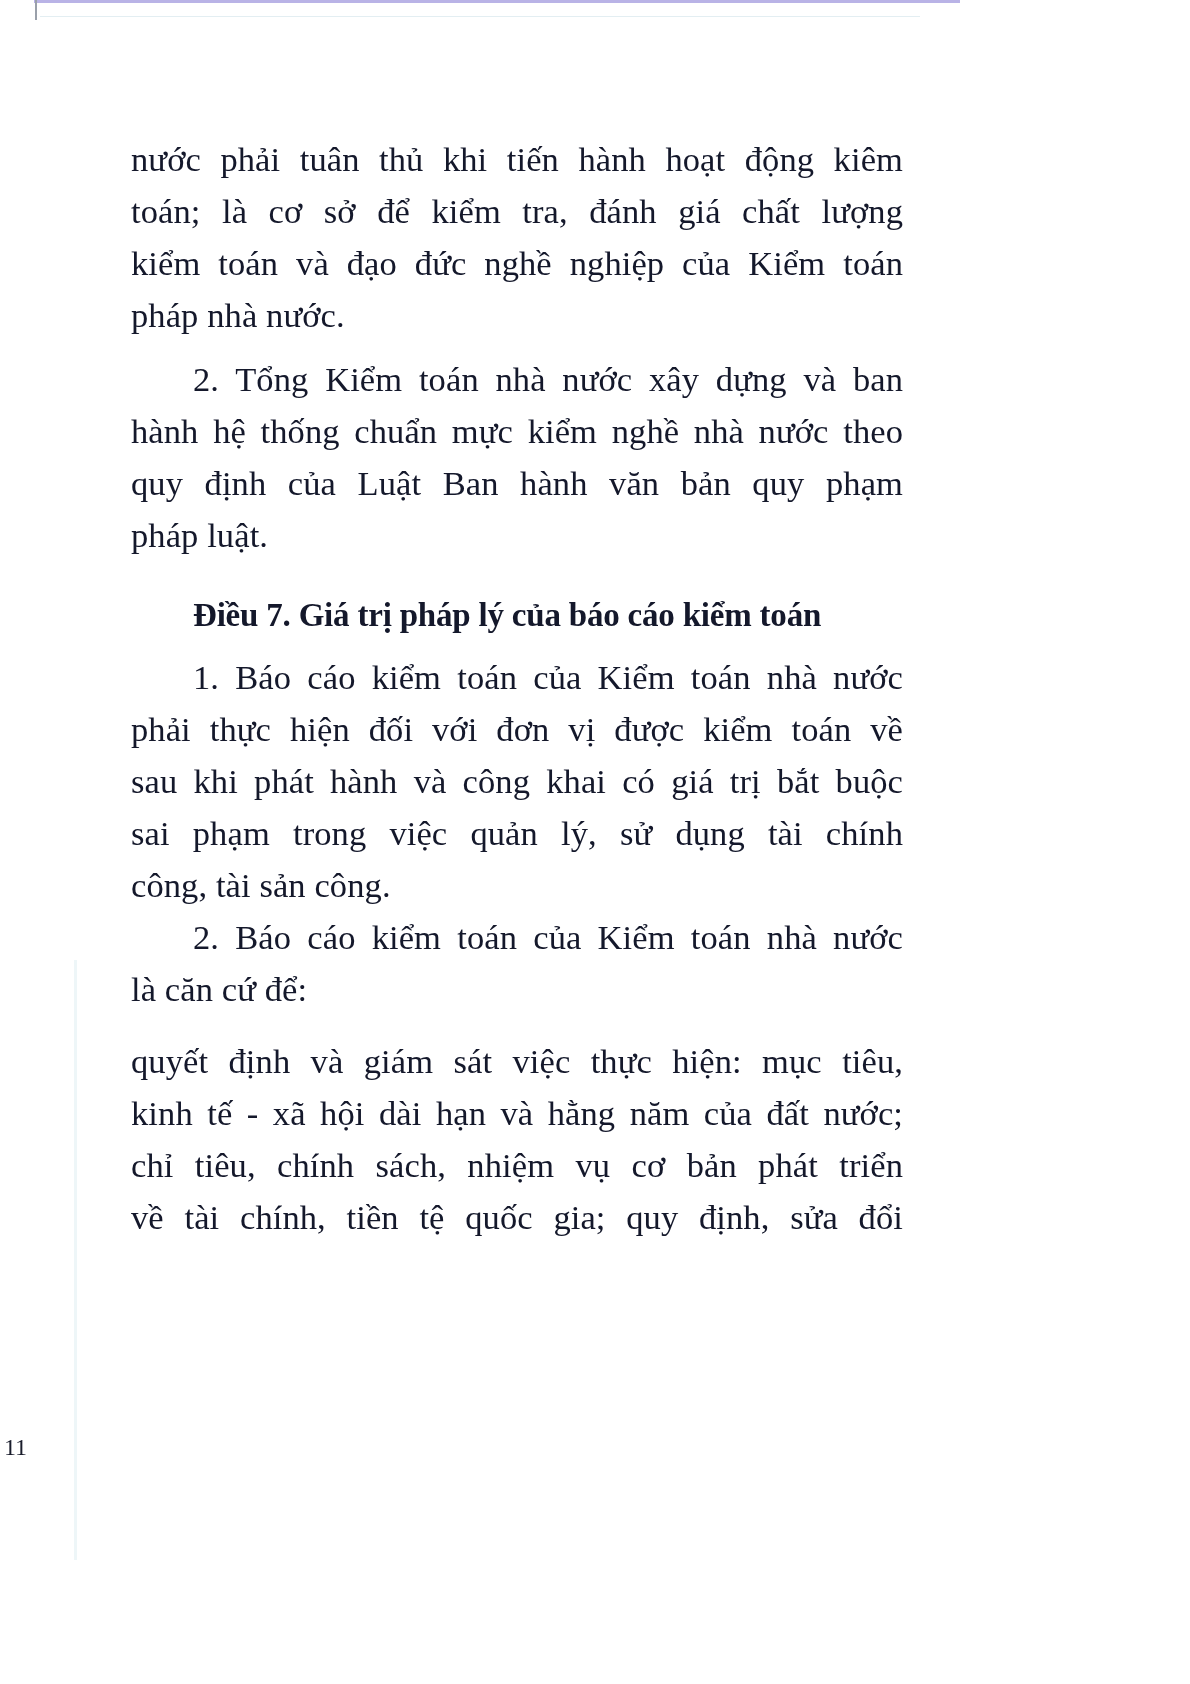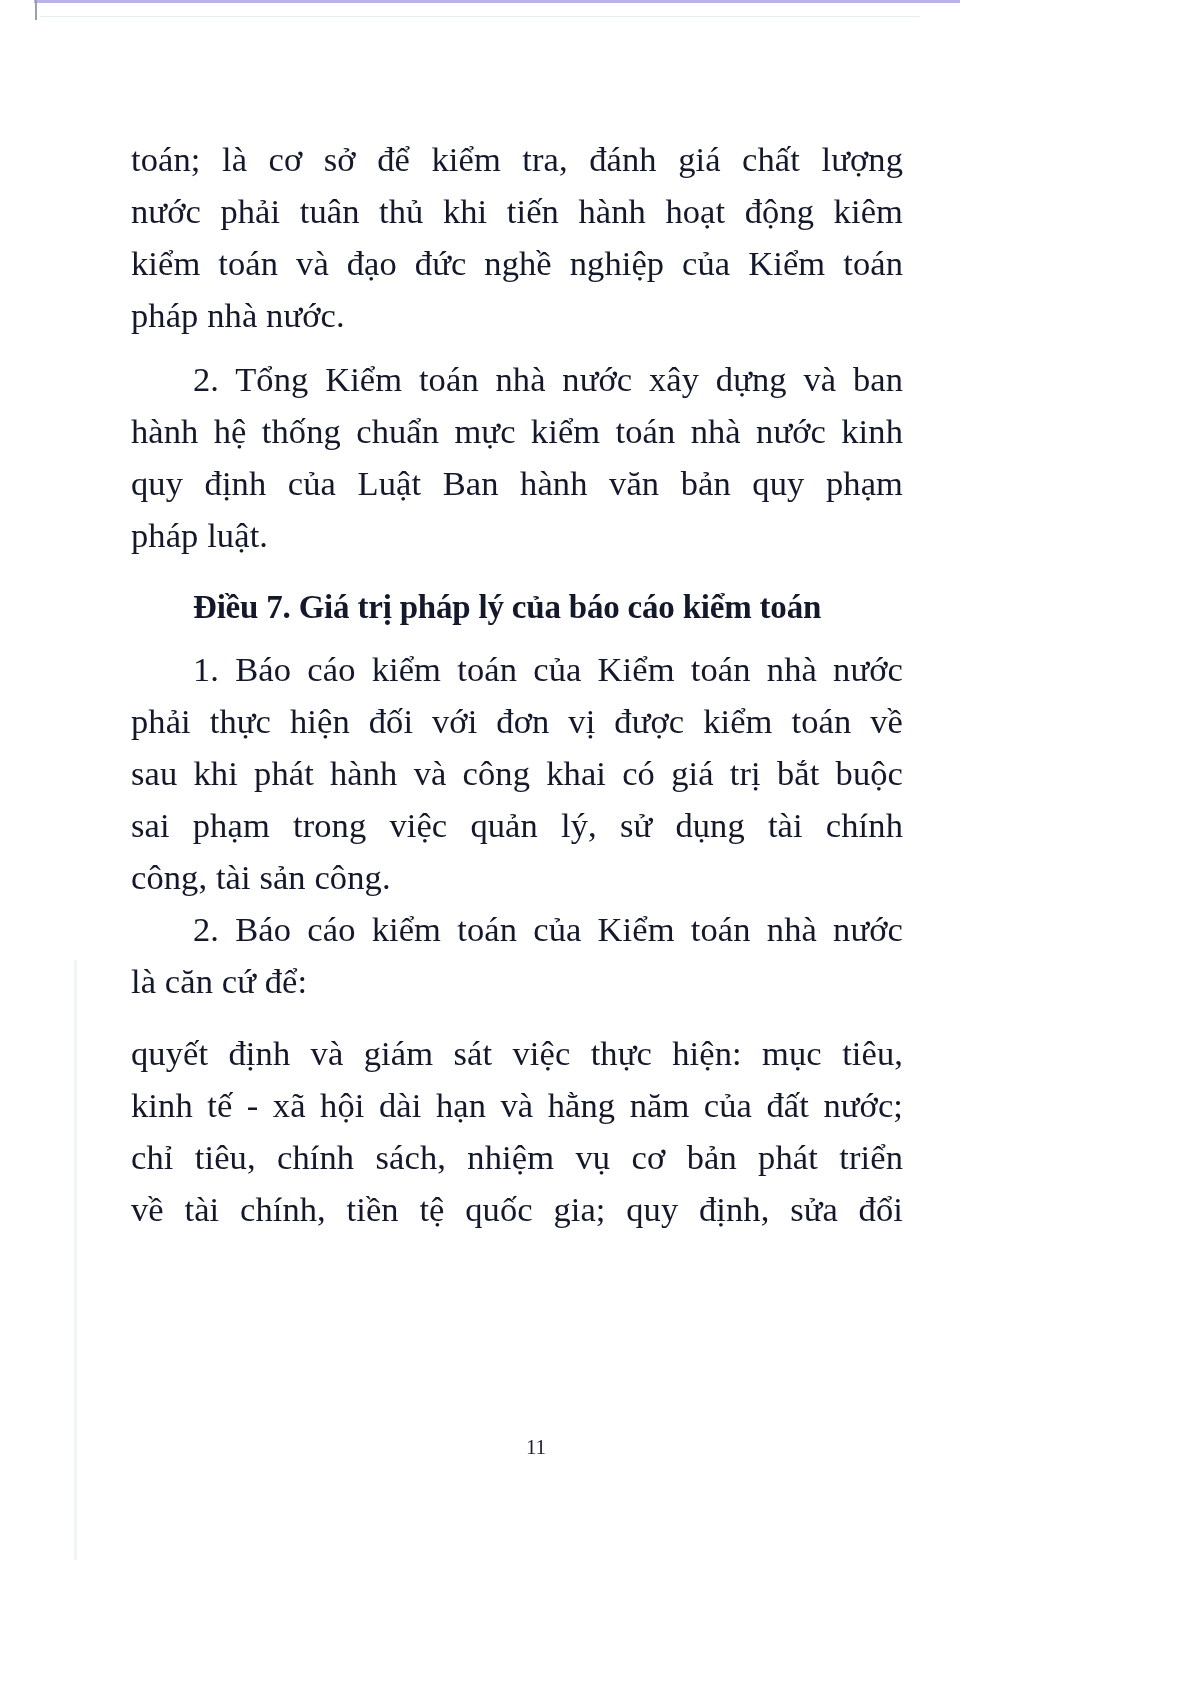--- a/index.html
+++ b/index.html
@@ -74,54 +74,53 @@
       display: block;
       text-align: justify;
       text-align-last: justify;
       white-space: nowrap;
     }
     .line.last {
       text-align-last: left;
     }
     .page-number {
       position: absolute;
-      left: 16px;
+      left: 4px;
       width: 1040px;
       top: 1427px;
-      text-align: center;
-      font-size: 21px;
+      font-size: 24px;
       line-height: 40px;
       color: #1a1d2c;
     }
   </style>
 </head>
 <body>
 
 <div class="scan-top-edge"></div>
 <div class="scan-top-line"></div>
 <div class="scan-left-tick"></div>
 <div class="scan-left-shade"></div>
 
 <div class="page-body">
 
   <div class="para" style="margin-bottom:0;">
+    <span class="line">nước phải tuân thủ khi tiến hành hoạt động kiêm</span>
     <span class="line">toán; là cơ sở để kiểm tra, đánh giá chất lượng</span>
-    <span class="line">nước phải tuân thủ khi tiến hành hoạt động kiêm</span>
     <span class="line">kiểm toán và đạo đức nghề nghiệp của Kiểm toán</span>
     <span class="line last">pháp nhà nước.</span>
   </div>
 
   <div class="para" style="margin-top:12px;">
     <span class="line" style="padding-left:62px;">2. Tổng Kiểm toán nhà nước xây dựng và ban</span>
-    <span class="line">hành hệ thống chuẩn mực kiểm toán nhà nước kinh</span>
+    <span class="line">hành hệ thống chuẩn mực kiểm nghề nhà nước theo</span>
     <span class="line">quy định của Luật Ban hành văn bản quy phạm</span>
     <span class="line last">pháp luật.</span>
   </div>
 
-  <div class="heading" style="margin-top:20px;">Điều 7. Giá trị pháp lý của báo cáo kiểm toán</div>
+  <div class="heading" style="margin-top:28px;">Điều 7. Giá trị pháp lý của báo cáo kiểm toán</div>
 
   <div class="para" style="margin-top:10px;">
     <span class="line" style="padding-left:62px;">1. Báo cáo kiểm toán của Kiểm toán nhà nước</span>
     <span class="line">phải thực hiện đối với đơn vị được kiểm toán về</span>
     <span class="line">sau khi phát hành và công khai có giá trị bắt buộc</span>
     <span class="line">sai phạm trong việc quản lý, sử dụng tài chính</span>
     <span class="line last">công, tài sản công.</span>
   </div>
 
   <div class="para" style="">

